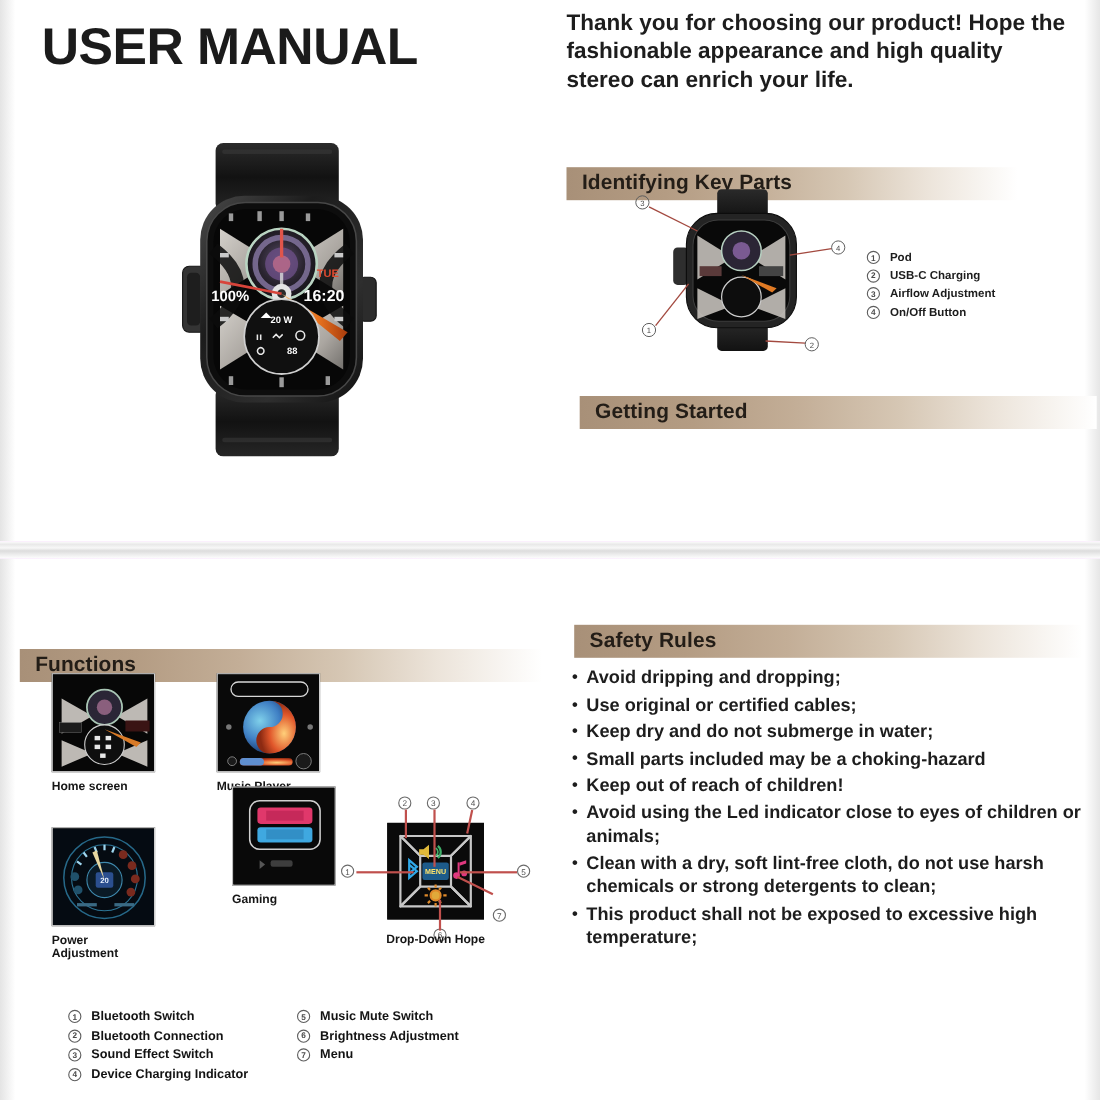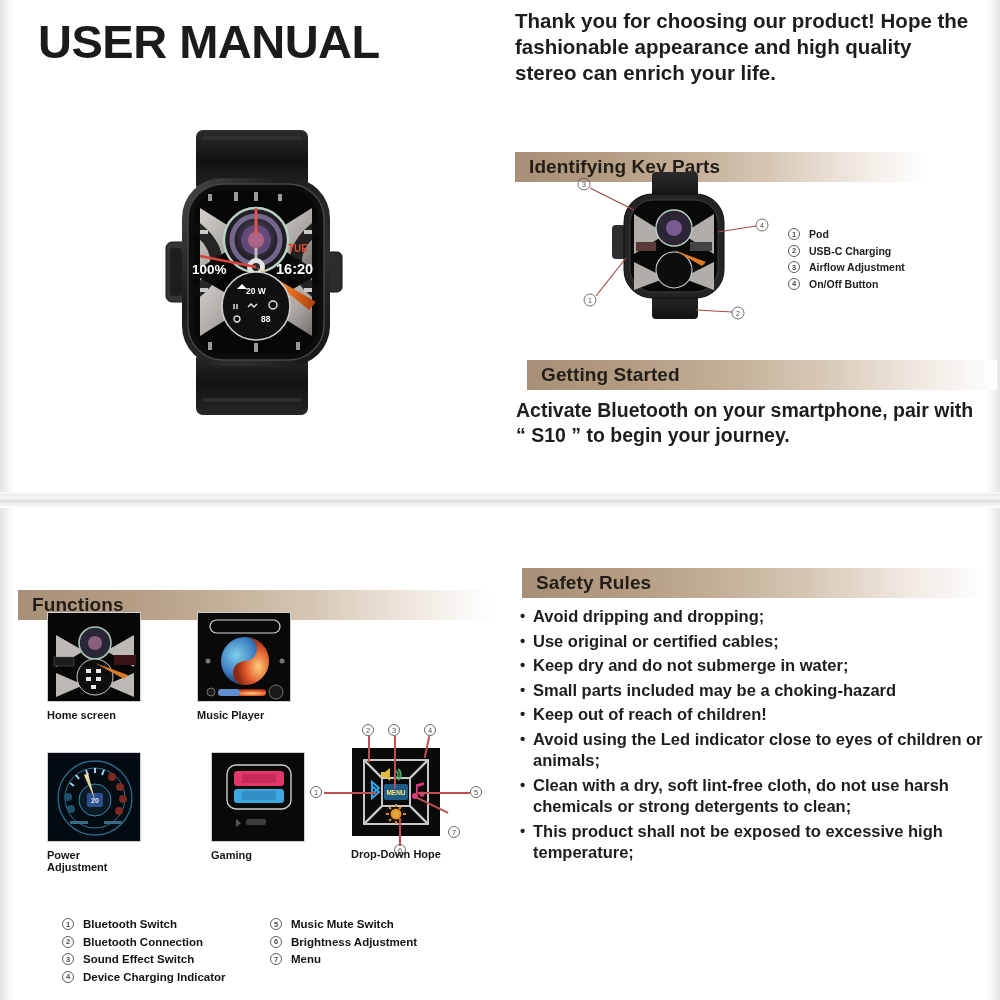--- a/index.html
+++ b/index.html
@@ -132,21 +132,20 @@
         <span class="bar-label">Identifying Key Parts</span>
       </div>
     </div>
 
     <div class="barwrap" style="left:515px; top:360px; width:470px;margin-left:12px;">
       <div class="bar">
         <span class="bar-label">Getting Started</span>
       </div>
     </div>
 
-    <div class="gs-text">Activate Bluetooth on your smartphone, pair with “ S10 ” to begin your journey.</div>
 
     <div class="hero">
       <svg width="250" height="285" viewBox="0 0 250 285">
         <defs>
           <linearGradient id="bandG" x1="0" y1="0" x2="0" y2="1">
             <stop offset="0" stop-color="#2b2b2b"></stop>
               <stop offset=".5" stop-color="#121212"></stop>
             <stop offset="1" stop-color="#262626"></stop>
           </linearGradient>
           <linearGradient id="caseG" x1="0" y1="0" x2="1" y2="1">
@@ -409,21 +408,21 @@
         <rect x="39" y="40" width="16" height="14" rx="2" fill="#2b4f8f"></rect>
         <text x="47" y="50" font-family="Liberation Sans, sans-serif" font-size="7" fill="#e9f2ff" text-anchor="middle" font-weight="bold">20</text>
         <path d="M47 47 L36 22 L40 20 Z" fill="#e8d7a0"></path>
         <rect x="22" y="68" width="18" height="3" fill="#3a6a84"></rect>
         <rect x="56" y="68" width="18" height="3" fill="#3a6a84"></rect>
       </svg>
     </div>
     <div class="fn-cap">Power Adjustment</div>
   </div>
 
-  <div class="fn-cell" style="left:197px; top:752px;padding-left:14px;">
+  <div class="fn-cell" style="left:197px; top:715px;padding-left:14px;">
     <div class="thumb">
       <svg width="94" height="90" viewBox="0 0 94 90">
         <rect width="94" height="90" fill="#090909"></rect>
         <rect x="15" y="12" width="64" height="44" rx="9" fill="none" stroke="#cfcfcf" stroke-width="1.4"></rect>
         <rect x="22" y="18" width="50" height="15" rx="3" fill="#e0386b"></rect>
         <rect x="22" y="36" width="50" height="14" rx="3" fill="#3fa8e0"></rect>
         <rect x="30" y="21" width="34" height="9" fill="#b41f4e" opacity=".6"></rect>
         <rect x="30" y="38" width="34" height="9" fill="#2a7fb4" opacity=".6"></rect>
         <rect x="34" y="66" width="20" height="6" rx="2" fill="#3d3d3d"></rect>
         <path d="M24 66 l5 4 l-5 4 z" fill="#555"></path>

